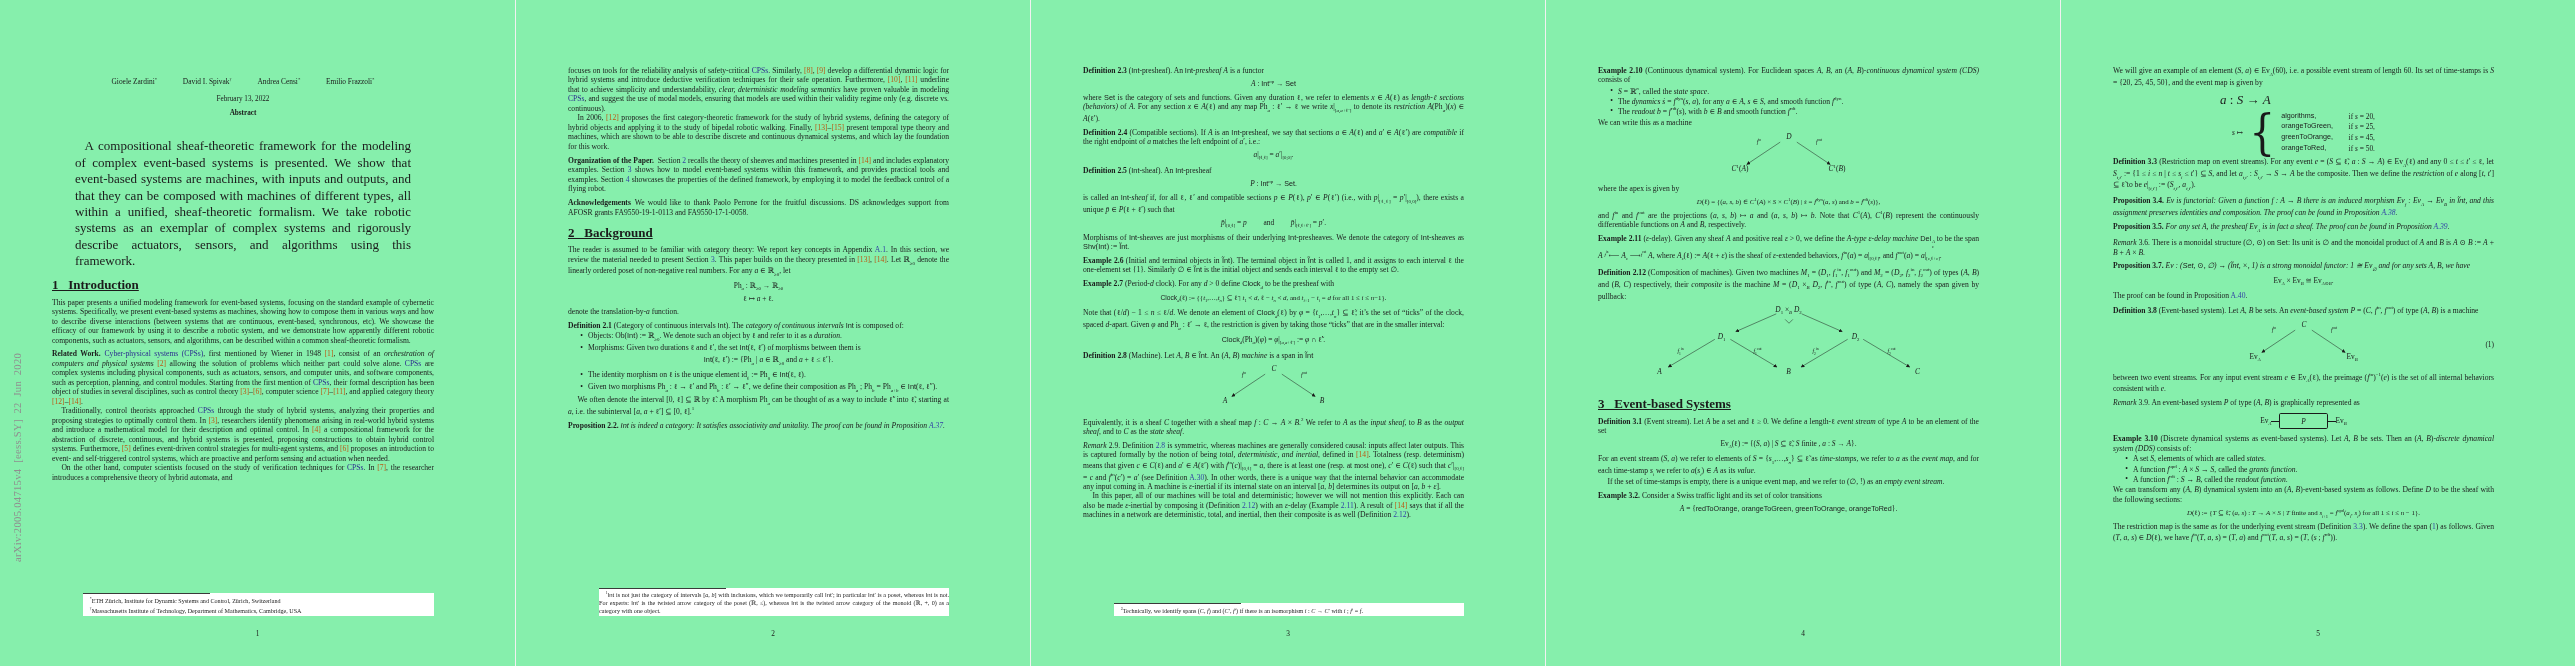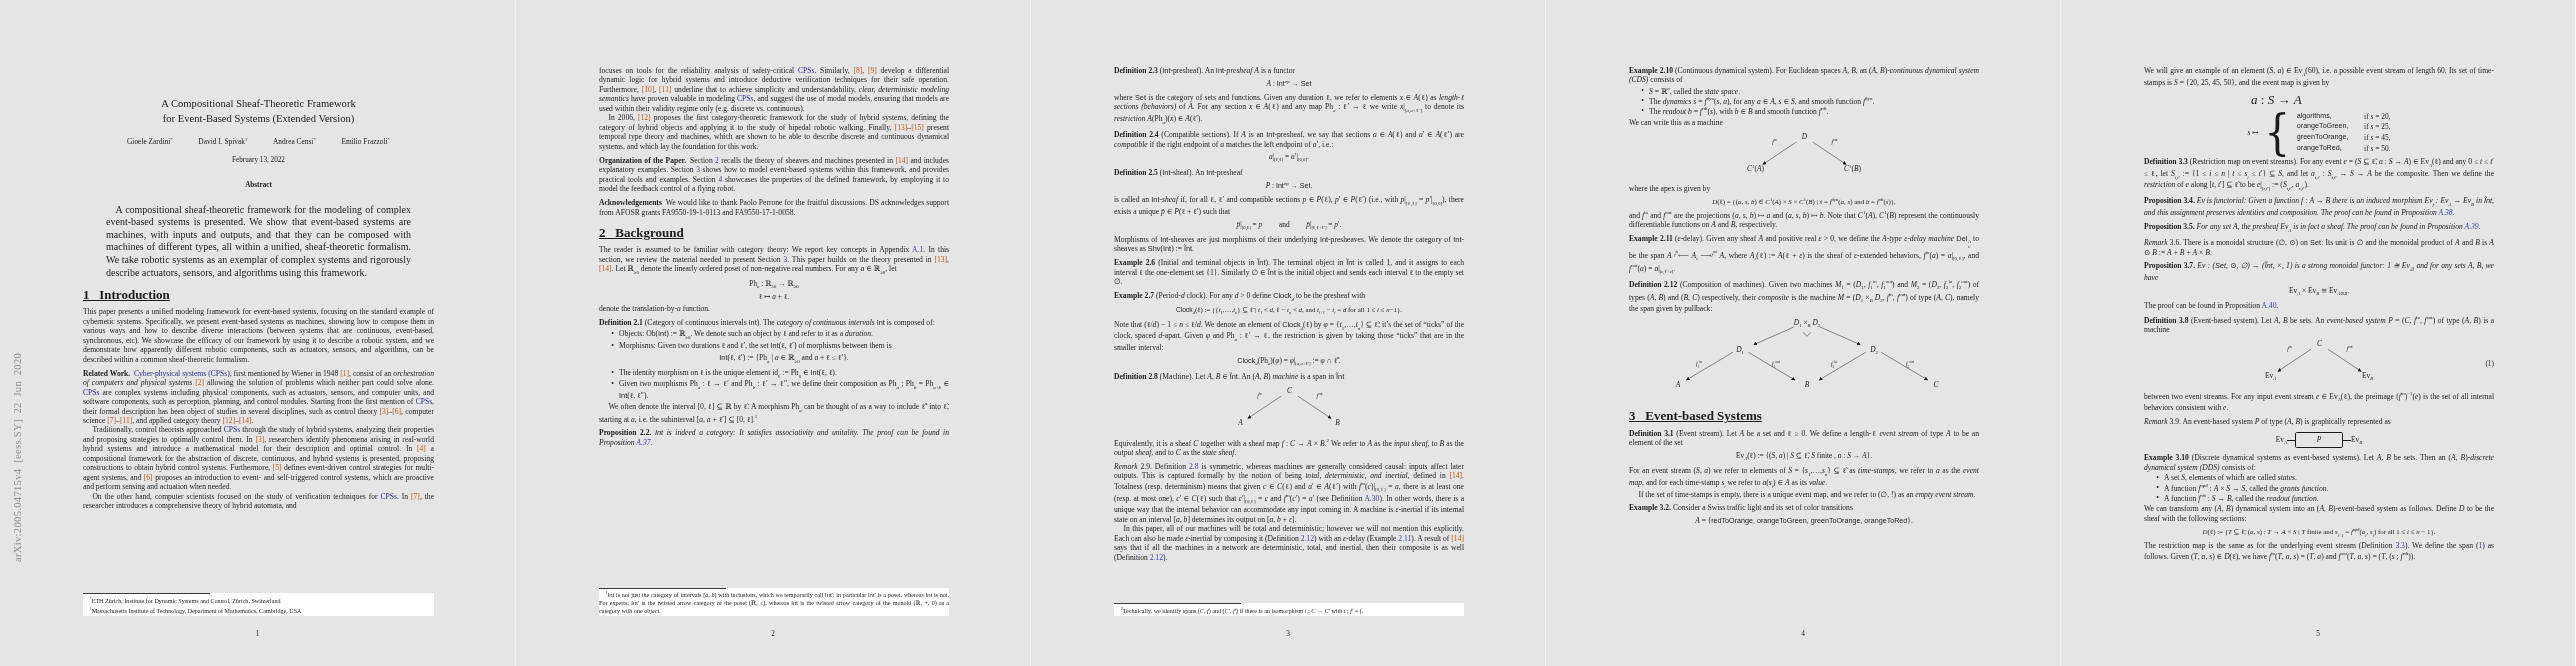--- a/index.html
+++ b/index.html
@@ -1,32 +1,32 @@
 <!DOCTYPE html>
 <html style="font-size:9px"><head>
 <meta charset="utf-8">
 <style>
   html,body{margin:0;padding:0;}
   body{width:2576px;height:667px;background:#ffffff;color:#1b1b1b;
        font-family:"Liberation Serif","DejaVu Serif",serif;display:flex;overflow:hidden;}
   .page{position:relative;flex:0 0 auto;width:515px;height:667px;box-sizing:border-box;
-        padding:66px 81px 0 83px;overflow:hidden;background:#e5e5e5;}
+        padding:66px 81px 0 52px;overflow:hidden;background:#86efac;}
   .page + .page{border-left:0.6px solid #f1f1f1;}
   
   .stamp{position:absolute;left:12.2px;top:562px;transform:rotate(-90deg);transform-origin:0 0;
          white-space:nowrap;color:#8f8f8f;font-size:10.6px;letter-spacing:0.3px;word-spacing:2.8px;z-index:5;}
   
   p{margin:0;font-size:7.6px;line-height:1.25;text-align:justify;text-indent:9.4px;}
   p.noindent{text-indent:0;}
   .leadgap{margin-top:4.4px;}
   .paper-title{margin-top:30px;text-align:center;font-size:10.6px;line-height:1.42;text-indent:0;}
   .authors{display:flex;justify-content:center;gap:25.6px;margin-top:11px;font-size:7.4px;}
   .date{margin-top:9px;text-align:center;font-size:7.2px;}
-  .abstract-heading{margin-top:17px;text-align:center;font-weight:bold;font-size:7.2px;}
-  .abstract-body{margin:15px 23px 0;font-size:10px;line-height:1.26;text-align:justify;text-indent:9.4px;}
+  .abstract-heading{margin-top:6px;text-align:center;font-weight:bold;font-size:7.2px;}
+  .abstract-body{margin:21px 23px 0;font-size:13px;line-height:1.26;text-align:justify;text-indent:9.4px;}
   .section-heading{margin:7.8px 0 4.4px;font-weight:bold;font-size:13px;text-indent:0;text-decoration:underline;}
   .equation{position:relative;margin:3.3px 0;text-align:center;font-size:7.4px;line-height:1.3;text-indent:0;}
   .equation.small{font-size:6.9px;}
   .eqline{display:block;margin:0.6px 0;}
   .eqno{position:absolute;right:0;top:50%;transform:translateY(-50%);font-size:7.4px;}
   ul{margin:1.1px 0;padding-left:20px;list-style:none;}
   li{position:relative;font-size:7.6px;line-height:1.27;text-align:justify;}
   li::before{content:"\2022";position:absolute;left:-7.8px;}
   .disp{display:block;text-align:center;margin:2.8px 0;}
   .cite{color:#bc5712;}
@@ -71,24 +71,20 @@
     <marker id="arr" viewBox="0 0 10 10" refX="8.5" refY="5" markerWidth="7.5" markerHeight="7.5" orient="auto-start-reverse">
       <path d="M0,0 L10,5 L0,10 z" fill="#1a1a1a"></path>
     </marker>
   </defs>
 </svg>
 
 <div class="stamp">arXiv:2005.04715v4  [eess.SY]  22 Jun 2020</div>
 
 <div class="page">
   <div class="content">
-      <div class="paper-title">
-        <div>A Compositional Sheaf-Theoretic Framework</div>
-        <div>for Event-Based Systems (Extended Version)</div>
-      </div>
       <div class="authors">
         <span class="author">Gioele Zardini<sup>*</sup></span>
         <span class="author">David I. Spivak<sup>†</sup></span>
         <span class="author">Andrea Censi<sup>*</sup></span>
         <span class="author">Emilio Frazzoli<sup>*</sup></span>
       </div>
       <div class="date">February 13, 2022</div>
       <div>
         <div class="abstract-heading">Abstract</div>
         <div class="abstract-body">A compositional sheaf-theoretic framework for the modeling of complex event-based systems is presented. We show that event-based systems are machines, with inputs and outputs, and that they can be composed with machines of different types, all within a unified, sheaf-theoretic formalism. We take robotic systems as an exemplar of complex systems and rigorously describe actuators, sensors, and algorithms using this framework.</div>

